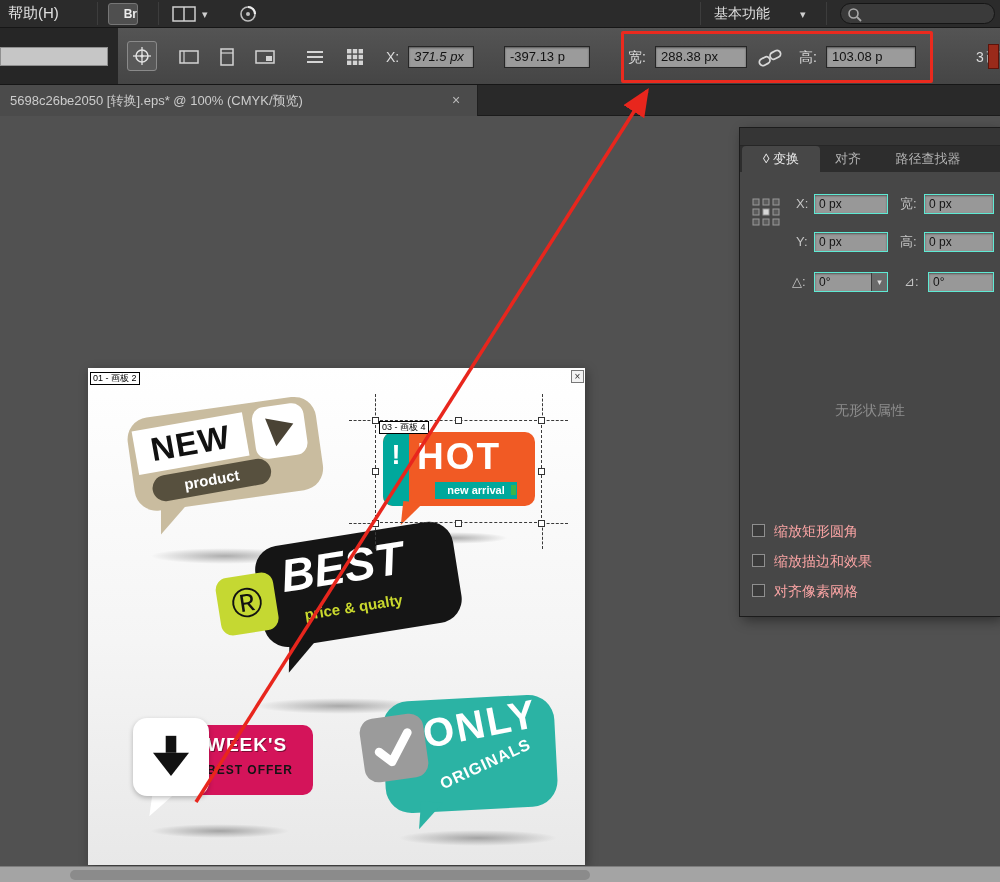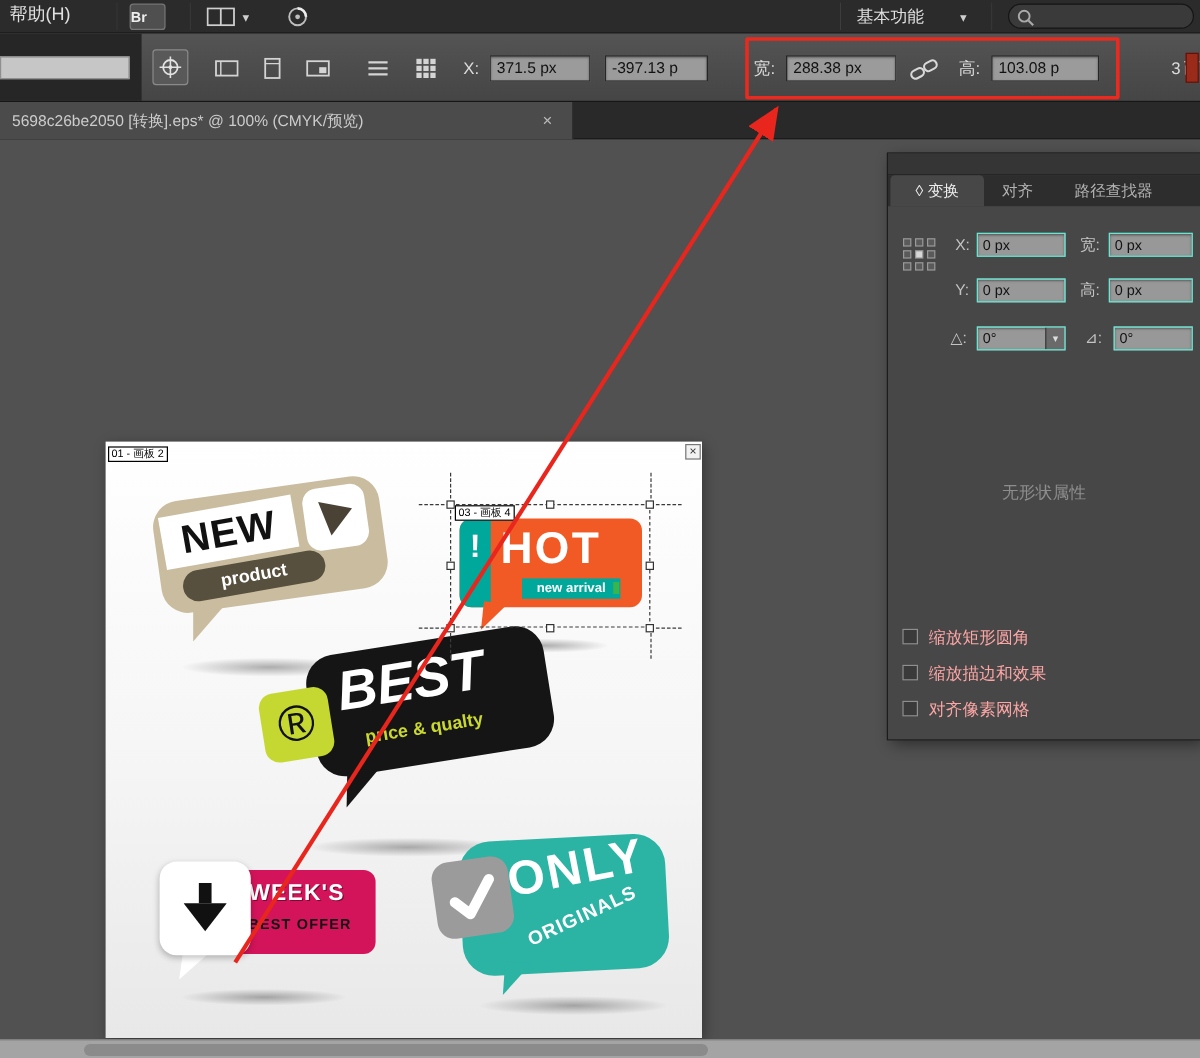--- a/index.html
+++ b/index.html
@@ -7,21 +7,21 @@
   .app { position:relative; width:1000px; height:882px; overflow:hidden;
          background:#515151; font-family:"Liberation Sans","DejaVu Sans",sans-serif; }
   .abs { position:absolute; }
 
   
   .menu-bar { position:absolute; left:0; top:0; width:1000px; height:28px;
               background:#2b2b2b; border-bottom:1px solid #161616; z-index:30; }
   .mtext { position:absolute; color:#e0e0e0; font-size:15px; line-height:26px; white-space:nowrap; }
   .msep  { position:absolute; top:2px; width:1px; height:23px; background:#191919; border-right:1px solid #3d3d3d; }
   .mbtn  { position:absolute; background:#4f4f4f; border:1px solid #767676; border-radius:3px;
-           color:#eee; font-size:12px; font-weight:bold; text-align:left; }
+           color:#eee; font-size:12px; font-weight:bold; text-align:right; }
   .arrow-glyph { color:#cfcfcf; font-size:11px; }
   .search-box { position:absolute; left:840px; top:3px; width:155px; height:21px;
                 background:#3a3a3a; border:1px solid #151515; border-radius:11px; }
   .search-box input { position:absolute; left:24px; top:1px; width:124px; height:17px;
                       background:transparent; border:none; outline:none; color:#ddd; font-size:12px; }
 
   
   .control-bar { position:absolute; left:0; top:28px; width:1000px; height:57px;
                  background:linear-gradient(180deg,#545454,#454545); border-bottom:1px solid #161616; z-index:30; }
   .cb-left { position:absolute; left:0; top:0; width:118px; height:100%; background:#262626; }
@@ -215,21 +215,21 @@
         <rect x="1" y="6.8" width="4.4" height="4.4" fill="#d4d4d4"></rect>
           <rect x="6.8" y="6.8" width="4.4" height="4.4" fill="#d4d4d4"></rect>
           <rect x="12.6" y="6.8" width="4.4" height="4.4" fill="#d4d4d4"></rect>
         <rect x="1" y="12.6" width="4.4" height="4.4" fill="#d4d4d4"></rect>
           <rect x="6.8" y="12.6" width="4.4" height="4.4" fill="#d4d4d4"></rect>
           <rect x="12.6" y="12.6" width="4.4" height="4.4" fill="#d4d4d4"></rect>
       </svg>
     </button>
 
     <span class="lbl" style="left:386px;">X:</span>
-    <div class="fld" style="left:408px; width:84px;" role="textbox">371.5 px</div>
+    <div class="fld" style="left:408px; width:66px;font-style:italic;" role="textbox">371.5 px</div>
     <span class="lbl" style="left:508px;">Y:</span>
     <div class="fld" style="left:504px; width:86px;" role="textbox">-397.13 p</div>
     <span class="lbl" style="left:628px;">宽:</span>
     <div class="fld" style="left:655px; width:92px;" role="textbox">288.38 px</div>
 
     <button class="icon-btn" style="left:757px; top:17px;">
       <svg width="26" height="22" viewBox="0 0 26 22">
         <rect x="2" y="11" width="11" height="7" rx="3.5" fill="none" stroke="#d8d8d8" stroke-width="1.8" transform="rotate(-28 7 14)"></rect>
         <rect x="13" y="4" width="11" height="7" rx="3.5" fill="none" stroke="#d8d8d8" stroke-width="1.8" transform="rotate(-28 19 8)"></rect>
       </svg>

